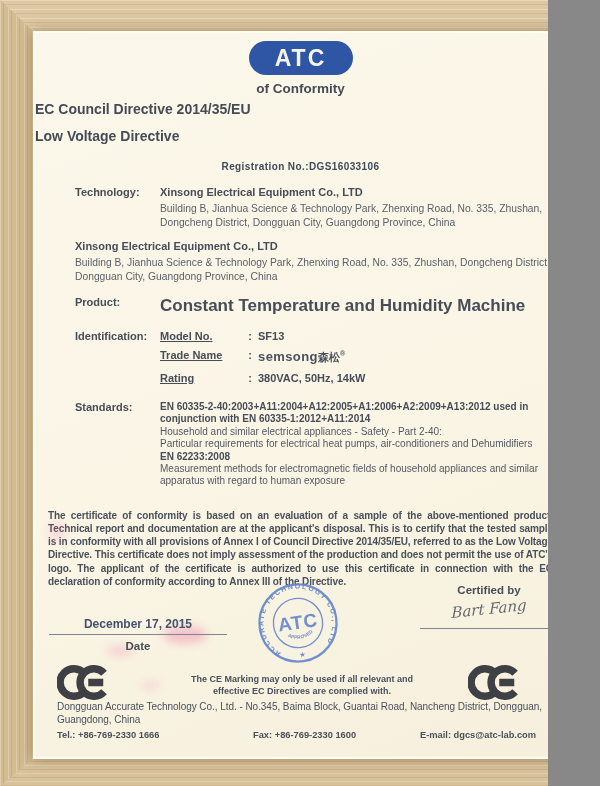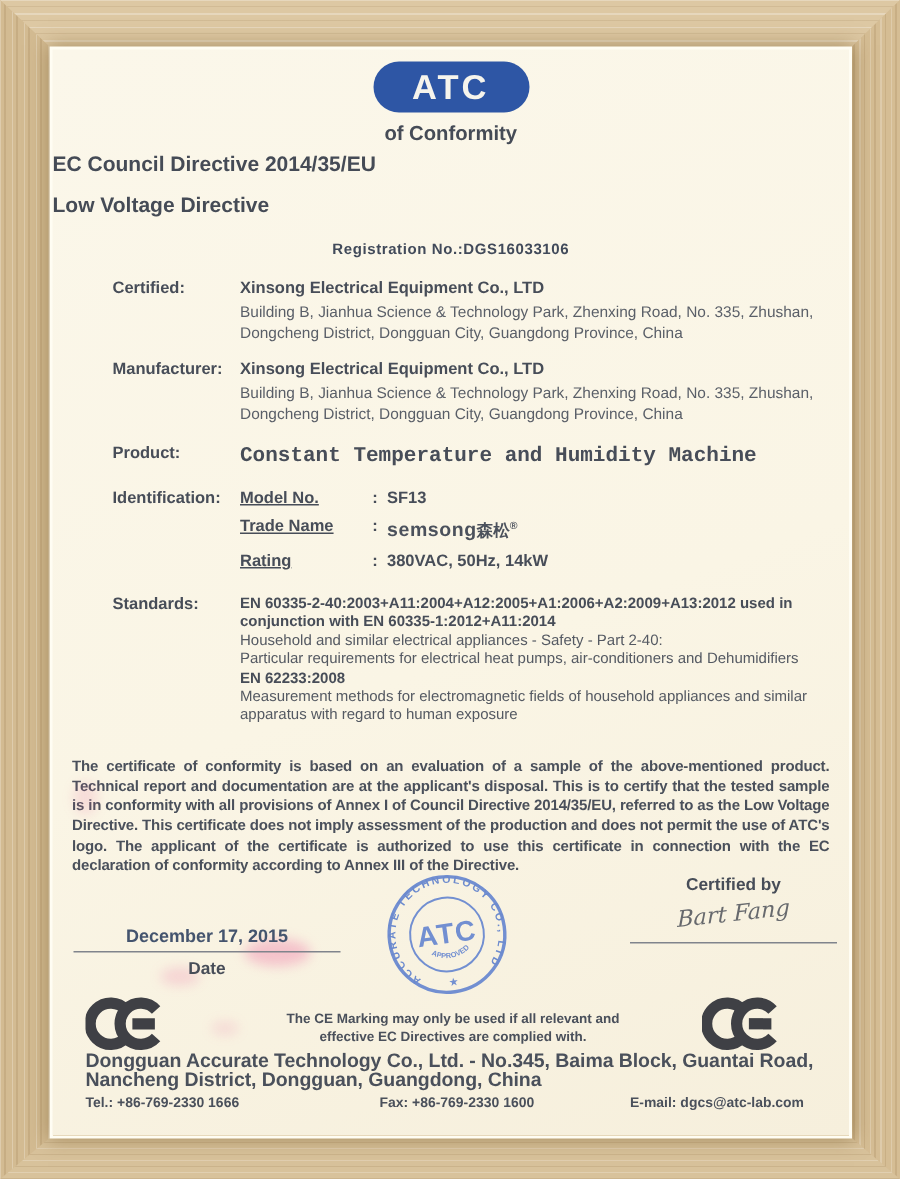--- a/index.html
+++ b/index.html
@@ -1,17 +1,17 @@
 <!DOCTYPE html>
 <html><head>
 <meta charset="utf-8">
 <style>
   html,body{margin:0;padding:0;background:#888;}
   .screen{
-    position:relative;width:600px;height:786px;overflow:hidden;
+    position:relative;width:548px;height:786px;overflow:hidden;
     font-family:"Liberation Sans",sans-serif;background:#d6bf97;
   }
   
   .wood{position:absolute;pointer-events:none;}
   .wood.top{left:0;top:0;width:600px;height:33px;background-color:#ddc8a3;
     background-image:repeating-linear-gradient(to bottom,rgba(255,255,255,.28) 0 1px,rgba(0,0,0,0) 1px 4px,rgba(134,100,55,.13) 4px 5px,rgba(0,0,0,0) 5px 9px);
     clip-path:polygon(0 0,600px 0,566px 33px,35px 33px);}
   .wood.bottom{left:0;top:757px;width:600px;height:29px;background-color:#d8c29b;
     background-image:repeating-linear-gradient(to bottom,rgba(255,255,255,.22) 0 1px,rgba(0,0,0,0) 1px 4px,rgba(134,100,55,.15) 4px 5px,rgba(0,0,0,0) 5px 8px);
     clip-path:polygon(35px 0,566px 0,600px 29px,0 29px);}
@@ -39,21 +39,21 @@
   .cert-directive{margin-top:5px;font-size:14px;font-weight:bold;color:#454b56;line-height:17px;}
   .cert-directive + .cert-directive{margin-top:10px;}
   .cert-reg{margin-top:16px;text-align:center;font-size:10px;font-weight:bold;color:#414a5a;letter-spacing:.4px;}
   
   .info{margin-top:14px;}
   .row{display:flex;padding:0 10px 0 40px;margin-top:11px;}
   .row .label{flex:none;width:85px;font-size:11px;font-weight:bold;color:#474d58;}
   .row .value{flex:1;font-size:11px;}
   .ent-name{font-size:11px;font-weight:bold;color:#474d58;}
   .ent-addr{margin-top:4px;font-size:10.3px;line-height:13.5px;color:#5a5f68;}
-  .product-name{font-size:14px;font-weight:bold;color:#474d58;font-family:Liberation Mono, monospace;}
+  .product-name{font-size:17px;font-weight:bold;color:#474d58;}
   .id-row{display:flex;margin-bottom:7px;}
   .id-name{flex:none;width:82px;font-size:11px;font-weight:bold;color:#474d58;text-decoration:underline;}
   .id-sep{flex:none;width:16px;font-size:11px;font-weight:bold;color:#474d58;text-align:center;}
   .id-value{font-size:11px;font-weight:bold;color:#474d58;}
   .brand{font-size:13px;font-weight:bold;letter-spacing:.4px;color:#4b515c;}
   .brand-cjk{font-size:11px;font-weight:bold;color:#4b515c;}
   .brand-reg{font-size:7px;font-weight:bold;vertical-align:super;color:#4b515c;}
   .std-line{font-size:10px;line-height:12.4px;color:#545962;}
   .std-line.b{font-weight:bold;color:#474d58;}
   
@@ -69,21 +69,21 @@
   .signature{margin-top:4px;height:28px;font-family:"DejaVu Serif",serif;font-style:italic;
     font-size:15px;color:#4e525a;opacity:.85;transform:rotate(-6deg) skewX(-6deg);}
   .sig-line{border-bottom:1.5px solid #80848c;}
   .stamp{position:absolute;left:222px;top:549px;width:82px;height:82px;transform:rotate(-8deg);opacity:.92;}
   .ce-mark{position:absolute;width:55px;height:39px;}
   .ce-mark.leftpos{left:22px;top:630px;}
   .ce-mark.rightpos{left:433px;top:630px;}
   .ce-note{position:absolute;left:136px;top:641px;width:262px;text-align:center;
     font-size:9px;font-weight:bold;line-height:11.5px;color:#4a505b;}
   .footer-address{position:absolute;left:22px;top:668px;width:502px;
-    font-size:13px;letter-spacing:-.05px;font-weight:bold;line-height:12.5px;color:#4a505b;}
+    font-size:10px;letter-spacing:-.05px;font-weight:normal;line-height:12.5px;color:#4a505b;}
   .contact{position:absolute;top:697px;font-size:9.3px;font-weight:bold;color:#4a505b;}
   .contact.tel{left:22px;} .contact.fax{left:218px;} .contact.email{left:385px;}
 </style>
 </head>
 <body>
 
 <div class="screen">
   <div class="wood top"></div>
   <div class="wood bottom"></div>
   <div class="wood left"></div>
@@ -100,29 +100,28 @@
       <span>ATC</span>
     </div>
     <div class="cert-sub">of Conformity</div>
     <div class="cert-directive">EC Council Directive 2014/35/EU</div>
     <div class="cert-directive">Low Voltage Directive</div>
     <div class="cert-reg">Registration No.:DGS16033106</div>
 
     <div class="info">
 
       <div class="row">
-        <div class="label">Certified:</div>
+        <div class="label">Technology:</div>
         <div class="value">
           <div class="ent-name">Xinsong Electrical Equipment Co., LTD</div>
           <div class="ent-addr">Building B, Jianhua Science &amp; Technology Park, Zhenxing Road, No. 335, Zhushan, Dongcheng District, Dongguan City, Guangdong Province, China</div>
         </div>
       </div>
 
       <div class="row">
-        <div class="label">Manufacturer:</div>
         <div class="value">
           <div class="ent-name">Xinsong Electrical Equipment Co., LTD</div>
           <div class="ent-addr">Building B, Jianhua Science &amp; Technology Park, Zhenxing Road, No. 335, Zhushan, Dongcheng District, Dongguan City, Guangdong Province, China</div>
         </div>
       </div>
 
       <div class="row" style="margin-top:13px;">
         <div class="label">Product:</div>
         <div class="value">
           <div class="product-name">Constant Temperature and Humidity Machine</div>

